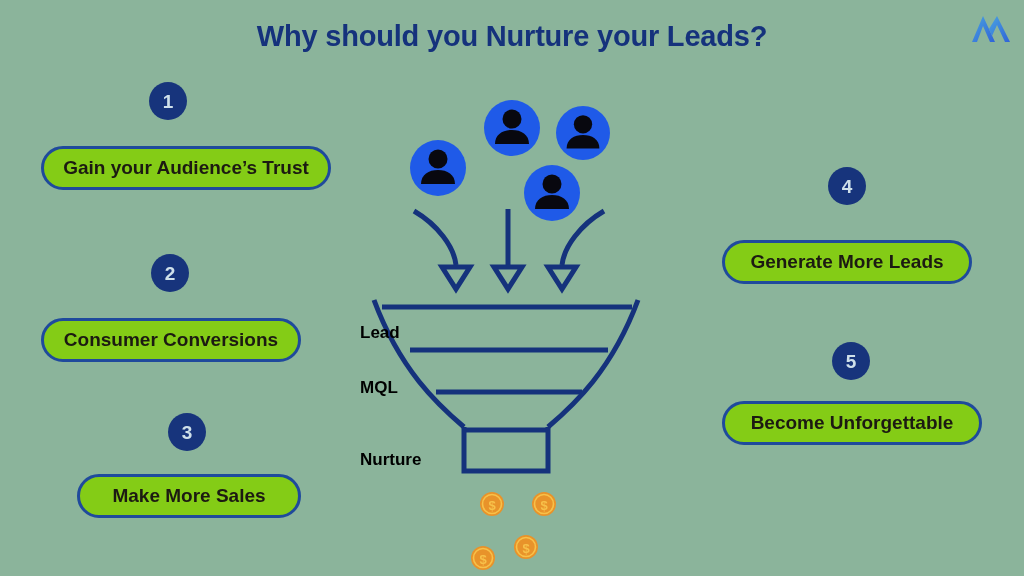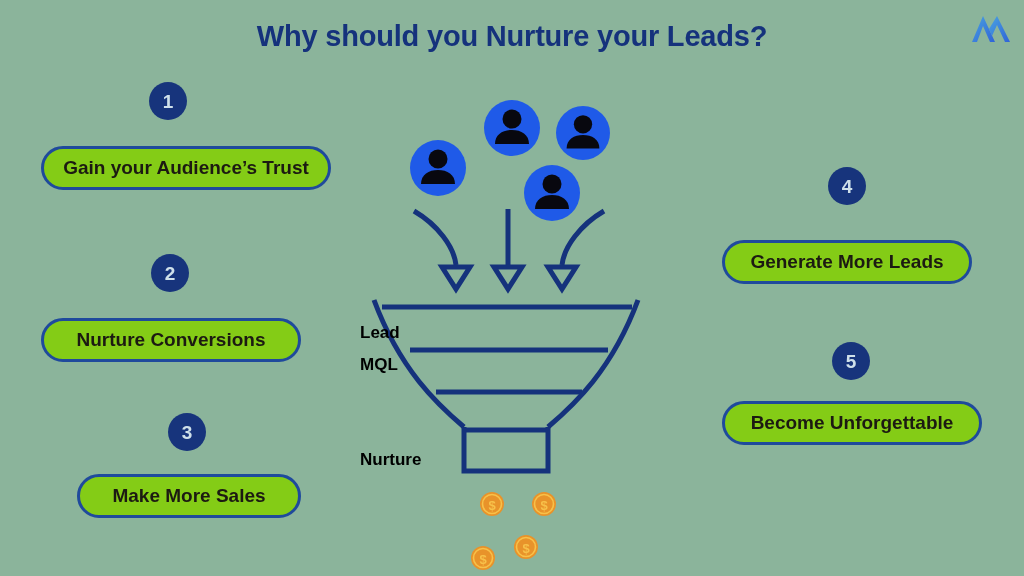--- a/index.html
+++ b/index.html
@@ -139,21 +139,21 @@
     <span>1</span>
   </div>
   <div class="pill" style="left:41px; top:146px; width:290px;">
     <span>Gain your Audience’s Trust</span>
   </div>
 
   <div class="badge" style="left:151px; top:254px;">
     <span>2</span>
   </div>
   <div class="pill" style="left:41px; top:318px; width:260px;">
-    <span>Nurture Conversions</span>
+    <span>Consumer Conversions</span>
   </div>
 
   <div class="badge" style="left:168px; top:413px;">
     <span>3</span>
   </div>
   <div class="pill" style="left:77px; top:474px; width:224px;">
     <span>Make More Sales</span>
   </div>
 
   <div class="badge" style="left:828px; top:167px;">
@@ -227,21 +227,21 @@
         <line x1="104" y1="235" x2="188" y2="235"></line>
 
         <path d="M104 232 L104 276 L188 276 L188 232"></path>
       </g>
     </svg>
   </div>
 
   <div class="stage-label" style="top:323px;">
     <span>Lead</span>
   </div>
-  <div class="stage-label" style="top:355px;">
+  <div class="stage-label" style="top:378px;">
     <span>MQL</span>
   </div>
   <div class="stage-label" style="top:450px;">
     <span>Nurture</span>
   </div>
 
   <div class="coin" style="left:479px; top:491px;">
     <svg viewBox="0 0 26 26" xmlns="http://www.w3.org/2000/svg">
       <circle cx="13" cy="13" r="12" fill="#e8932a"></circle>
       <circle cx="13" cy="13" r="9.5" fill="none" stroke="#f7c14a" stroke-width="1.6"></circle>

